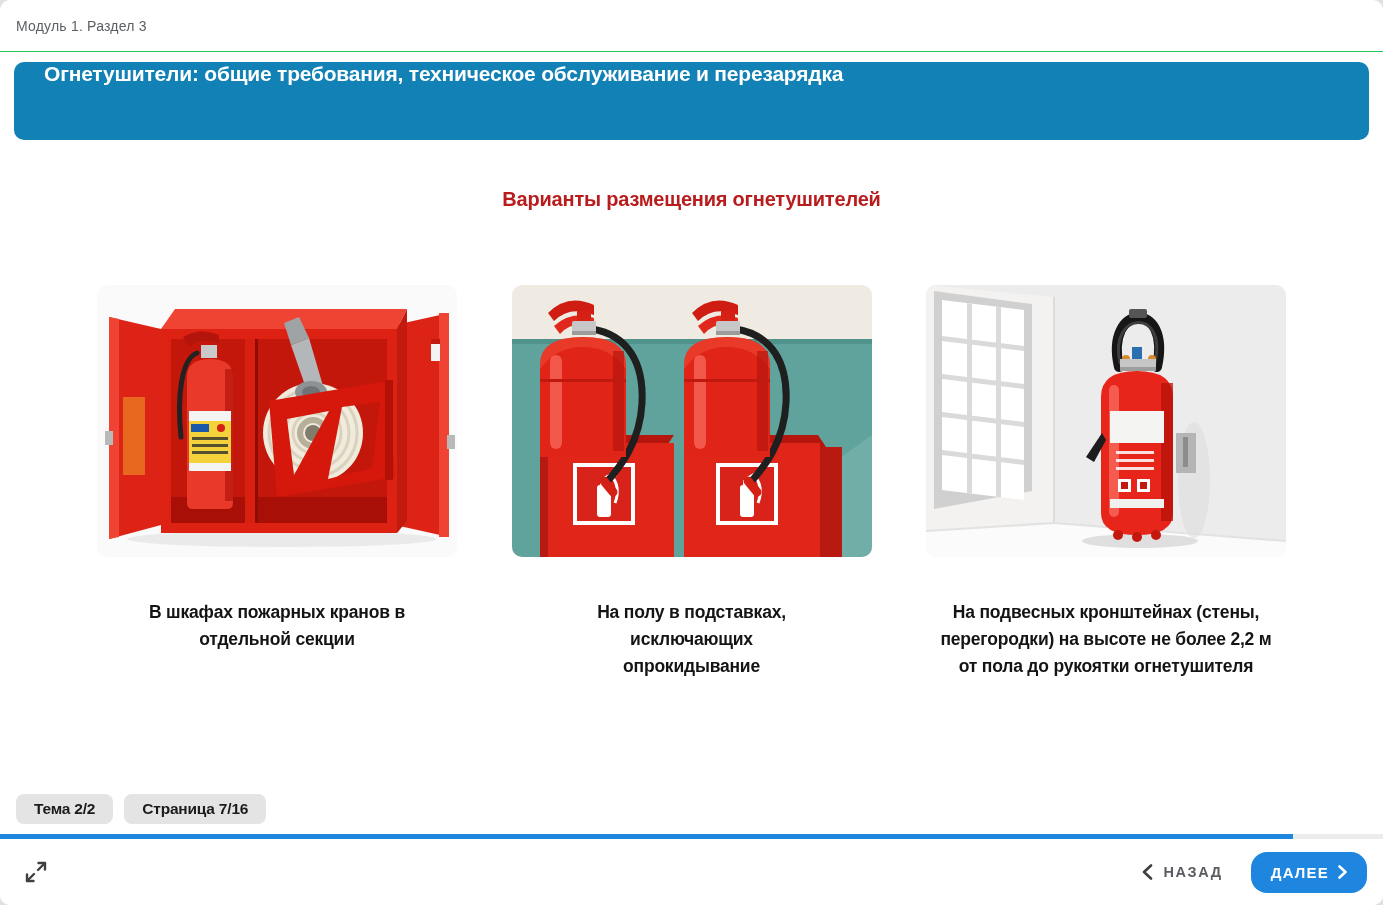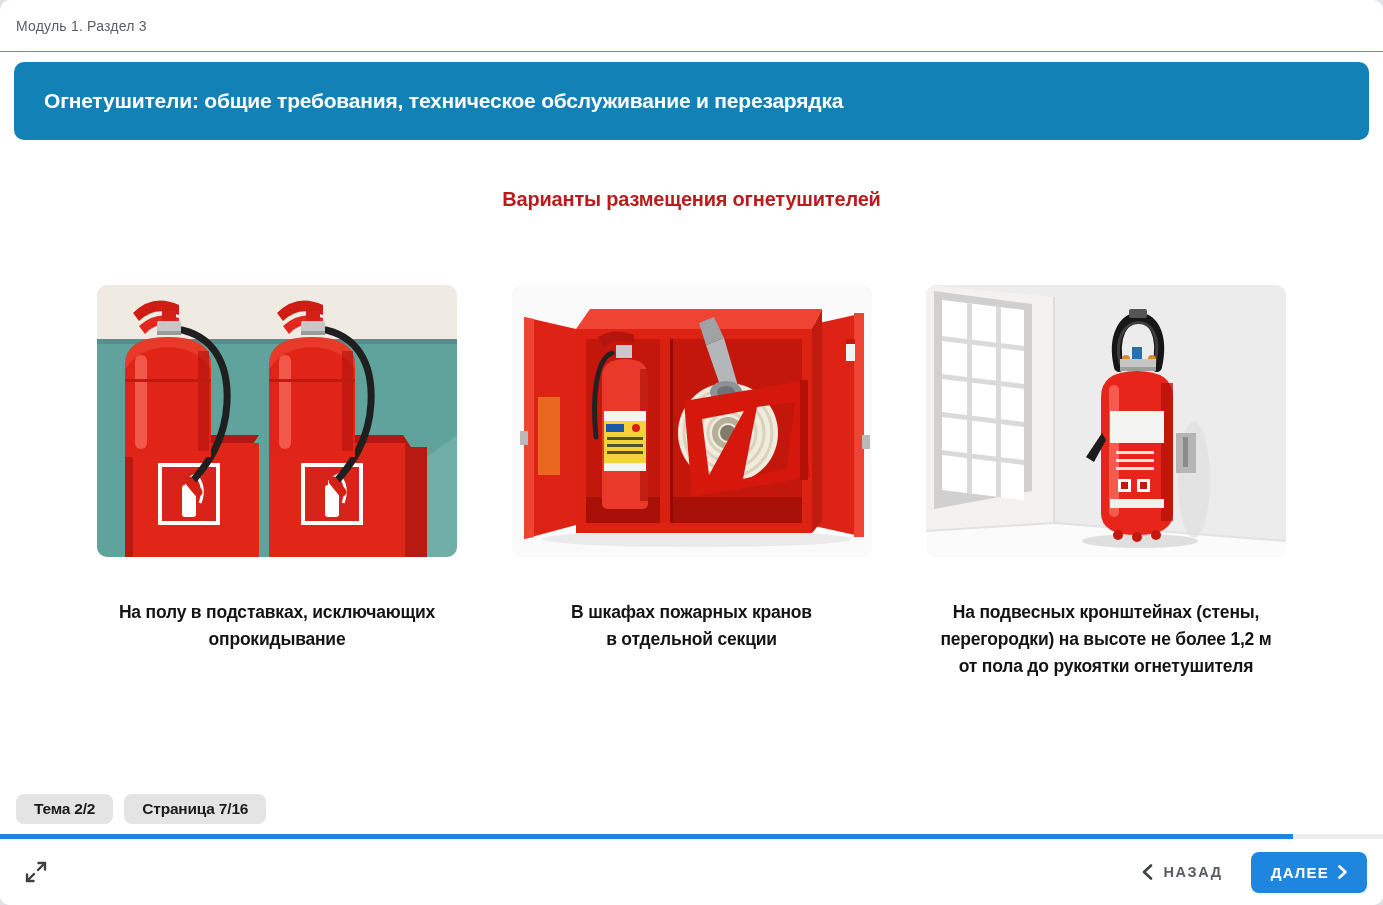--- a/index.html
+++ b/index.html
@@ -25,21 +25,21 @@
   }
   .breadcrumb { font-size: 14px; color: #5c5f62; letter-spacing: .2px; }
 
   
   .content { flex: 1 1 auto; position: relative; }
   .banner {
     margin: 10px 14px 0 14px;
     height: 78px;
     background: #1181b6;
     border-radius: 10px;
-    display: flex; align-items: center;
+    display: flex; 
     padding: 0 30px;
   }
   .banner-title {
     color: #ffffff; font-size: 21px; font-weight: 700; letter-spacing: -.2px;
   }
   .subtitle {
     margin-top: 48px;
     text-align: center;
     color: #b91c1c; font-size: 20px; font-weight: 700; letter-spacing: -.2px;
   }
@@ -96,41 +96,101 @@
     display: flex; align-items: center; gap: 10px;
     border: none; background: transparent; cursor: pointer;
     color: #5a5d61; font-family: inherit;
     font-size: 14.5px; font-weight: 700; letter-spacing: 1.6px;
   }
   .next-btn {
     display: flex; align-items: center; gap: 9px;
     border: none; cursor: pointer;
     background: #1e86de; color: #ffffff;
     font-family: inherit; font-size: 15px; font-weight: 700; letter-spacing: 1.2px;
-    padding: 12px 20px; border-radius: 8px;
+    padding: 12px 20px; border-radius: 16px;
   }
 </style>
 </head>
 <body>
 
 <div class="page">
 
   <div class="topbar">
     <span class="breadcrumb">Модуль 1. Раздел 3</span>
   </div>
 
   <div class="content">
 
     <div class="banner">
       <span class="banner-title">Огнетушители: общие требования, техническое обслуживание и перезарядка</span>
     </div>
 
     <div class="subtitle">Варианты размещения огнетушителей</div>
 
     <div class="cards">
+
+      <figure class="card">
+        <div class="photo">
+          <svg viewBox="0 0 360 272">
+            <rect width="360" height="272" fill="#fafafa"></rect>
+            <ellipse cx="185" cy="254" rx="155" ry="8" fill="#e3e3e3" opacity="0.7"></ellipse>
+
+            <polygon points="12,32 64,44 64,240 12,254" fill="#dd2315"></polygon>
+            <polygon points="12,32 22,34 22,252 12,254" fill="#ef4433"></polygon>
+            <rect x="26" y="112" width="22" height="78" fill="#e8701f" opacity="0.9"></rect>
+            <rect x="8" y="146" width="8" height="14" fill="#b9b9b9"></rect>
+            <polygon points="298,40 352,28 352,252 298,240" fill="#dd2315"></polygon>
+            <polygon points="342,28 352,28 352,252 342,252" fill="#ef4433"></polygon>
+            <rect x="334" y="54" width="9" height="22" fill="#f3f3f3"></rect>
+            <rect x="334" y="54" width="9" height="5" fill="#c01a10"></rect>
+            <rect x="350" y="150" width="8" height="14" fill="#b9b9b9"></rect>
+
+            <polygon points="64,44 300,44 310,24 78,24" fill="#ef4433"></polygon>
+            <polygon points="300,44 310,24 310,236 300,248" fill="#c11b10"></polygon>
+            <rect x="64" y="44" width="236" height="204" fill="#dd2113"></rect>
+            <rect x="74" y="54" width="216" height="184" fill="#c4170c"></rect>
+            <rect x="74" y="212" width="216" height="26" fill="#a81007"></rect>
+            <rect x="148" y="54" width="12" height="184" fill="#d81f10"></rect>
+            <rect x="158" y="54" width="3" height="184" fill="#8f0c05"></rect>
+
+            <path d="M90 92 Q90 74 113 74 Q136 74 136 92 L136 218 Q136 224 130 224 L96 224 Q90 224 90 218 Z" fill="#e8392a"></path>
+            <rect x="128" y="84" width="8" height="132" fill="#b3140c" opacity="0.7"></rect>
+            <path d="M100 68 C84 74 80 112 84 152" fill="none" stroke="#222222" stroke-width="5" stroke-linecap="round"></path>
+            <rect x="104" y="60" width="16" height="13" fill="#c9c9c9"></rect>
+            <path d="M86 52 Q102 42 122 50 L122 58 Q102 52 92 62 Z" fill="#b3140c"></path>
+            <rect x="92" y="126" width="42" height="10" fill="#f4f4f2"></rect>
+            <rect x="92" y="136" width="42" height="50" fill="#f5d23c"></rect>
+            <rect x="94" y="139" width="18" height="8" fill="#1a57a8"></rect>
+            <circle cx="124" cy="143" r="4" fill="#d42015"></circle>
+            <rect x="95" y="152" width="36" height="3" fill="#55502f"></rect>
+            <rect x="95" y="159" width="36" height="3" fill="#55502f"></rect>
+            <rect x="95" y="166" width="36" height="3" fill="#55502f"></rect>
+            <rect x="92" y="178" width="42" height="8" fill="#f4f4f2"></rect>
+
+            <circle cx="216" cy="148" r="50" fill="#f0ebdc"></circle>
+            <circle cx="216" cy="148" r="44" fill="none" stroke="#d9d2bd" stroke-width="3"></circle>
+            <circle cx="216" cy="148" r="36" fill="none" stroke="#d9d2bd" stroke-width="3"></circle>
+            <circle cx="216" cy="148" r="28" fill="none" stroke="#d9d2bd" stroke-width="3"></circle>
+            <circle cx="216" cy="148" r="20" fill="none" stroke="#d9d2bd" stroke-width="3"></circle>
+            <circle cx="216" cy="148" r="13" fill="none" stroke="#b6af9a" stroke-width="6"></circle>
+            <circle cx="216" cy="148" r="8" fill="#827c6c"></circle>
+
+            <polygon points="210,106 194,60 212,53 226,101" fill="#b4b7ba"></polygon>
+            <polygon points="194,60 187,38 202,32 212,53" fill="#9fa3a6"></polygon>
+            <ellipse cx="214" cy="107" rx="16" ry="11" fill="#8e9295"></ellipse>
+            <ellipse cx="214" cy="107" rx="9" ry="6" fill="#6f7376"></ellipse>
+
+            <path fill-rule="evenodd" fill="#d6170b" d="M172 116 L290 96 L298 192 L180 212 Z
+                 M190 134 L232 126 L197 190 Z
+                 M245 122 L283 117 L275 183 L231 194 Z"></path>
+            <rect x="288" y="95" width="8" height="100" fill="#b31106"></rect>
+          </svg>
+        </div>
+        <figcaption class="caption">В шкафах пожарных кранов в отдельной секции</figcaption>
+      </figure>
 
       <figure class="card">
         <div class="photo">
           <svg viewBox="0 0 360 272">
             <defs>
               <g id="fx">
                 <path d="M52 44 C88 50 104 78 102 118 C100 158 80 182 66 198" fill="none" stroke="#1f1f1f" stroke-width="7" stroke-linecap="round"></path>
                 <path d="M64 196 l9 11" stroke="#d42015" stroke-width="9" stroke-linecap="round"></path>
                 <path d="M8 28 Q28 8 54 20 L54 30 Q30 20 14 36 Z" fill="#cf1d13"></path>
                 <path d="M14 41 Q32 25 54 33 L54 41 Q32 35 20 49 Z" fill="#e0281c"></path>
@@ -170,80 +230,20 @@
             <use href="#fx" x="28" y="0"></use>
             <use href="#fx" x="172" y="0"></use>
           </svg>
         </div>
         <figcaption class="caption">На полу в подставках, исключающих опрокидывание</figcaption>
       </figure>
 
       <figure class="card">
         <div class="photo">
           <svg viewBox="0 0 360 272">
-            <rect width="360" height="272" fill="#fafafa"></rect>
-            <ellipse cx="185" cy="254" rx="155" ry="8" fill="#e3e3e3" opacity="0.7"></ellipse>
-
-            <polygon points="12,32 64,44 64,240 12,254" fill="#dd2315"></polygon>
-            <polygon points="12,32 22,34 22,252 12,254" fill="#ef4433"></polygon>
-            <rect x="26" y="112" width="22" height="78" fill="#e8701f" opacity="0.9"></rect>
-            <rect x="8" y="146" width="8" height="14" fill="#b9b9b9"></rect>
-            <polygon points="298,40 352,28 352,252 298,240" fill="#dd2315"></polygon>
-            <polygon points="342,28 352,28 352,252 342,252" fill="#ef4433"></polygon>
-            <rect x="334" y="54" width="9" height="22" fill="#f3f3f3"></rect>
-            <rect x="334" y="54" width="9" height="5" fill="#c01a10"></rect>
-            <rect x="350" y="150" width="8" height="14" fill="#b9b9b9"></rect>
-
-            <polygon points="64,44 300,44 310,24 78,24" fill="#ef4433"></polygon>
-            <polygon points="300,44 310,24 310,236 300,248" fill="#c11b10"></polygon>
-            <rect x="64" y="44" width="236" height="204" fill="#dd2113"></rect>
-            <rect x="74" y="54" width="216" height="184" fill="#c4170c"></rect>
-            <rect x="74" y="212" width="216" height="26" fill="#a81007"></rect>
-            <rect x="148" y="54" width="12" height="184" fill="#d81f10"></rect>
-            <rect x="158" y="54" width="3" height="184" fill="#8f0c05"></rect>
-
-            <path d="M90 92 Q90 74 113 74 Q136 74 136 92 L136 218 Q136 224 130 224 L96 224 Q90 224 90 218 Z" fill="#e8392a"></path>
-            <rect x="128" y="84" width="8" height="132" fill="#b3140c" opacity="0.7"></rect>
-            <path d="M100 68 C84 74 80 112 84 152" fill="none" stroke="#222222" stroke-width="5" stroke-linecap="round"></path>
-            <rect x="104" y="60" width="16" height="13" fill="#c9c9c9"></rect>
-            <path d="M86 52 Q102 42 122 50 L122 58 Q102 52 92 62 Z" fill="#b3140c"></path>
-            <rect x="92" y="126" width="42" height="10" fill="#f4f4f2"></rect>
-            <rect x="92" y="136" width="42" height="50" fill="#f5d23c"></rect>
-            <rect x="94" y="139" width="18" height="8" fill="#1a57a8"></rect>
-            <circle cx="124" cy="143" r="4" fill="#d42015"></circle>
-            <rect x="95" y="152" width="36" height="3" fill="#55502f"></rect>
-            <rect x="95" y="159" width="36" height="3" fill="#55502f"></rect>
-            <rect x="95" y="166" width="36" height="3" fill="#55502f"></rect>
-            <rect x="92" y="178" width="42" height="8" fill="#f4f4f2"></rect>
-
-            <circle cx="216" cy="148" r="50" fill="#f0ebdc"></circle>
-            <circle cx="216" cy="148" r="44" fill="none" stroke="#d9d2bd" stroke-width="3"></circle>
-            <circle cx="216" cy="148" r="36" fill="none" stroke="#d9d2bd" stroke-width="3"></circle>
-            <circle cx="216" cy="148" r="28" fill="none" stroke="#d9d2bd" stroke-width="3"></circle>
-            <circle cx="216" cy="148" r="20" fill="none" stroke="#d9d2bd" stroke-width="3"></circle>
-            <circle cx="216" cy="148" r="13" fill="none" stroke="#b6af9a" stroke-width="6"></circle>
-            <circle cx="216" cy="148" r="8" fill="#827c6c"></circle>
-
-            <polygon points="210,106 194,60 212,53 226,101" fill="#b4b7ba"></polygon>
-            <polygon points="194,60 187,38 202,32 212,53" fill="#9fa3a6"></polygon>
-            <ellipse cx="214" cy="107" rx="16" ry="11" fill="#8e9295"></ellipse>
-            <ellipse cx="214" cy="107" rx="9" ry="6" fill="#6f7376"></ellipse>
-
-            <path fill-rule="evenodd" fill="#d6170b" d="M172 116 L290 96 L298 192 L180 212 Z
-                 M190 134 L232 126 L197 190 Z
-                 M245 122 L283 117 L275 183 L231 194 Z"></path>
-            <rect x="288" y="95" width="8" height="100" fill="#b31106"></rect>
-          </svg>
-        </div>
-        <figcaption class="caption">В шкафах пожарных кранов в отдельной секции</figcaption>
-      </figure>
-
-      <figure class="card">
-        <div class="photo">
-          <svg viewBox="0 0 360 272">
             <rect width="360" height="272" fill="#ececec"></rect>
             <polygon points="0,0 128,12 128,272 0,272" fill="#f3f2f0"></polygon>
             <line x1="128" y1="12" x2="128" y2="250" stroke="#dcdcdc" stroke-width="2"></line>
             <polygon points="0,246 128,238 360,256 360,272 0,272" fill="#fbfbfb"></polygon>
             <line x1="0" y1="246" x2="128" y2="238" stroke="#e2e2e2" stroke-width="2"></line>
             <line x1="128" y1="238" x2="360" y2="256" stroke="#e2e2e2" stroke-width="2"></line>
 
             <polygon points="8,6 106,19 106,206 8,224" fill="#d0d0d0"></polygon>
             <g transform="translate(16,15) skewY(7)">
               <rect width="82" height="190" fill="#ffffff"></rect>
@@ -284,21 +284,21 @@
             <rect x="190" y="166" width="38" height="3" fill="#ffffff" opacity="0.85"></rect>
             <rect x="190" y="174" width="38" height="3" fill="#ffffff" opacity="0.85"></rect>
             <rect x="190" y="182" width="38" height="3" fill="#ffffff" opacity="0.85"></rect>
             <rect x="192" y="194" width="13" height="13" fill="#ffffff"></rect>
             <rect x="211" y="194" width="13" height="13" fill="#ffffff"></rect>
             <rect x="195" y="197" width="7" height="7" fill="#c4170d"></rect>
             <rect x="214" y="197" width="7" height="7" fill="#c4170d"></rect>
             <rect x="184" y="214" width="54" height="9" fill="#f0f0ee"></rect>
           </svg>
         </div>
-        <figcaption class="caption">На подвесных кронштейнах (стены, перегородки) на высоте не более 1,2 м от пола до рукоятки огнетушителя</figcaption>
+        <figcaption class="caption">На подвесных кронштейнах (стены, перегородки) на высоте не более 2,2 м от пола до рукоятки огнетушителя</figcaption>
       </figure>
 
     </div>
 
     <div class="badges">
       <span class="badge">Тема 2/2</span>
       <span class="badge">Страница 7/16</span>
     </div>
   </div>
 

